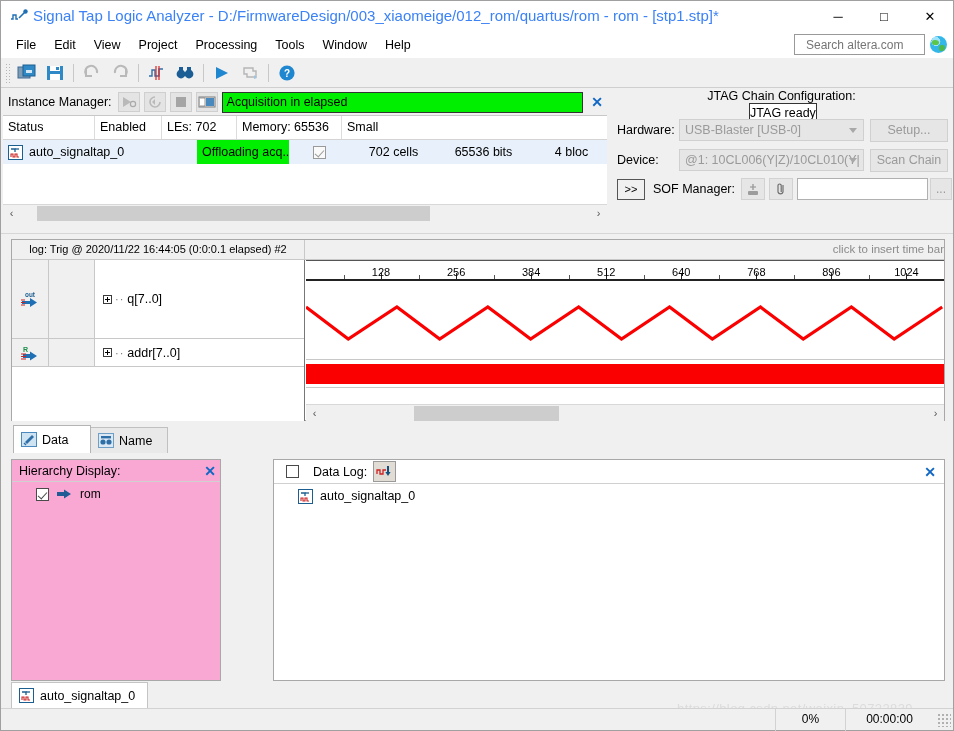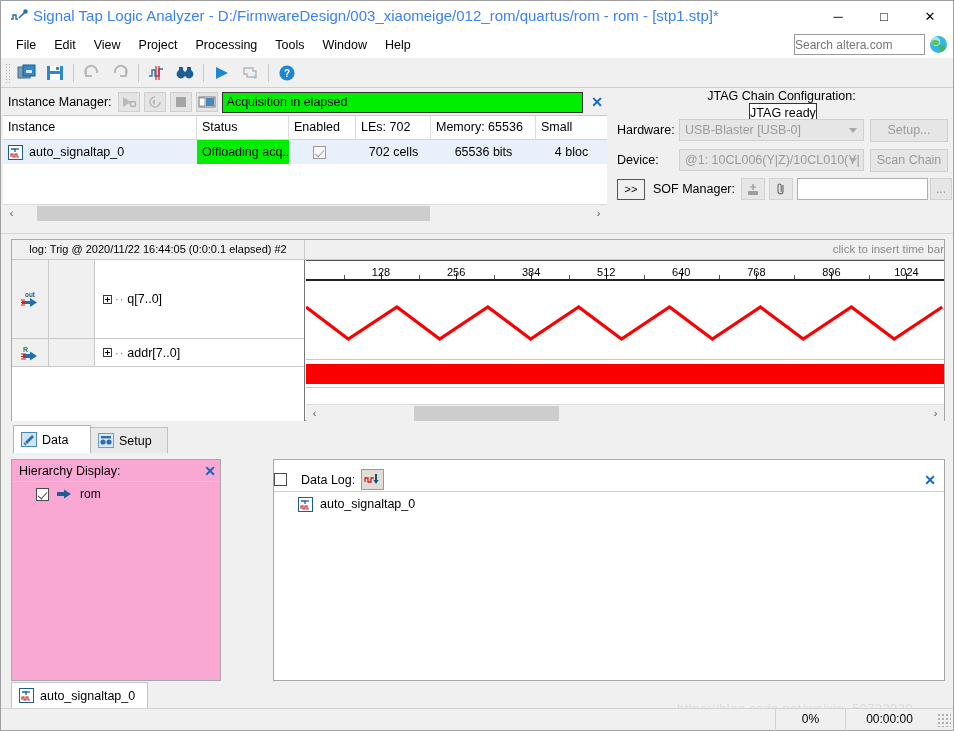--- a/index.html
+++ b/index.html
@@ -45,21 +45,21 @@
     background: #ffffff; display: flex; align-items: center; padding-left: 6px;
   }
   .menu-item {
     padding: 4px 9px; font-size: 12.5px; color: #000; line-height: 14px;
   }
   .search-wrap {
     position: absolute; right: 6px; top: 3px; display: flex; align-items: center;
   }
   .search-input {
     width: 131px; height: 21px; border: 1px solid #999; background: #fff;
-    font-size: 12px; padding: 0 0; color: #6a6a6a;
+    font-size: 12px; padding: 0 11px; color: #6a6a6a;
     font-family: "Liberation Sans", sans-serif;
   }
   .globe-icon {
     width: 17px; height: 17px; border-radius: 50%;
     margin-left: 5px;
     background: radial-gradient(circle at 35% 33%, #9fe3fb 0 28%, #33b7e8 29% 100%);
     position: relative; overflow: hidden;
   }
   .globe-icon::before {
     content: ""; position: absolute; left: 2px; top: 4px; width: 7px; height: 5px;
@@ -257,22 +257,22 @@
     content: ""; position: absolute; left: 3px; top: 1px; width: 4px; height: 8px;
     border: solid #4a4a4a; border-width: 0 1.6px 1.6px 0; transform: rotate(42deg);
   }
   .chk.gray { border-color: #9a9a9a; background: #fafafa; }
   .chk.gray.checked::after { border-color: #9a9a9a; }
 
   .dlog-panel {
     position: absolute; left: 272px; top: 458px; width: 672px; height: 222px;
     background: #ffffff; border: 1px solid #a8a8a8;
   }
-  .dlog-head { display: flex; align-items: center; height: 24px; padding-left: 0;
-               border-bottom: 1px solid #d0d0d0; margin-top: 8px; }
+  .dlog-head { display: flex; align-items: center; height: 24px; padding-left: 12px;
+               border-bottom: 1px solid #d0d0d0; }
   .dlog-title { font-size: 12.5px; margin-right: 6px; }
   .dlog-btn {
     width: 23px; height: 21px; background: #e2ddd4; border: 1px solid #9a9a9a;
     display: flex; align-items: center; justify-content: center;
   }
   .dlog-row { display: flex; align-items: center; height: 24px; padding-left: 24px; }
   .dlog-row span.lbl { font-size: 12.5px; margin-left: 7px; }
 
   
   .bottom-tab {
@@ -426,21 +426,20 @@
           <rect x="8" y="3" width="8" height="8" fill="#4a89bd"></rect>
           <path d="M2 3 L7 3 L7 11 L2 11" fill="#ffffff" stroke="#7d7d7d" stroke-width="0.8"></path>
         </svg>
       </div>
       <div class="status-banner">Acquisition in elapsed</div>
       <div class="panel-close">✕</div>
     </div>
 
     <div class="grid">
       <div class="grid-head">
-        <div class="gh" style="width:194px">Instance</div>
         <div class="gh" style="width:92px">Status</div>
         <div class="gh" style="width:67px">Enabled</div>
         <div class="gh" style="width:75px">LEs: 702</div>
         <div class="gh" style="width:105px">Memory: 65536</div>
         <div class="gh" style="width:71px;border-right:none">Small</div>
       </div>
       <div class="grid-row">
         <div class="gc" style="width:194px">
           <span style="margin-right:6px;display:flex">
             <svg width="15" height="15" viewBox="0 0 15 15">
@@ -617,21 +616,21 @@
     </div>
     <div class="tab inactive" style="left:77px;width:78px">
       <span class="tabicon">
         <svg width="16" height="15" viewBox="0 0 16 15">
           <rect x="0.5" y="0.5" width="15" height="14" fill="#dce9f4" stroke="#6f9fc4"></rect>
           <circle cx="5" cy="9" r="2.6" fill="#2f6fa8"></circle>
           <circle cx="11" cy="9" r="2.6" fill="#2f6fa8"></circle>
           <rect x="3" y="3" width="10" height="2.4" fill="#2f6fa8"></rect>
         </svg>
       </span>
-      <span>Setup</span>
+      <span>Name</span>
     </div>
   </div>
 
   <div class="hier-panel">
     <div class="hier-head">
       <span class="hier-title">Hierarchy Display:</span>
       <span class="panel-close">✕</span>
     </div>
     <div class="hier-row">
       <span class="chk checked"></span>

